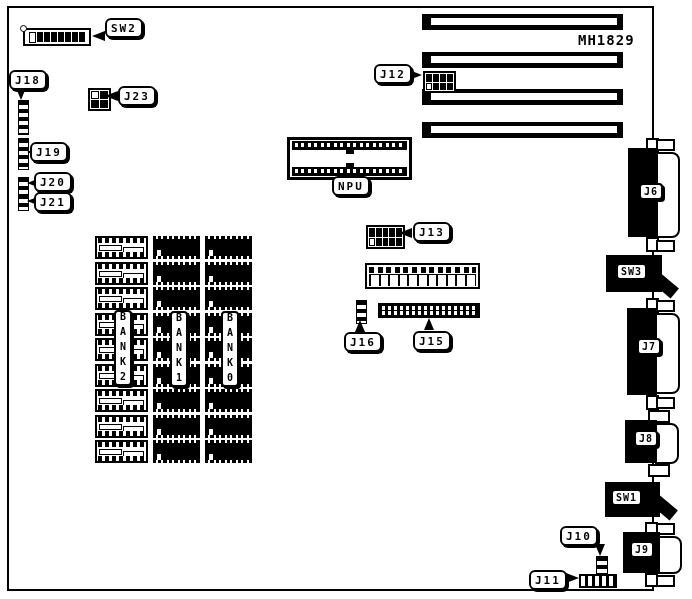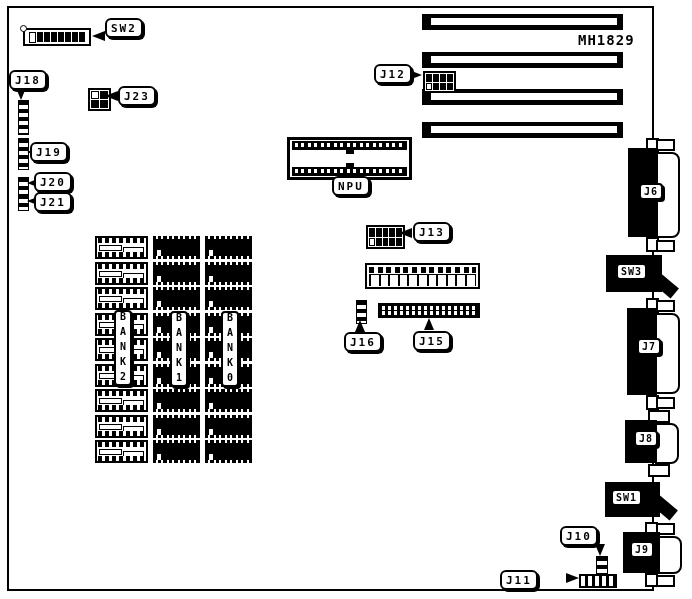--- a/index.html
+++ b/index.html
@@ -340,17 +340,17 @@
   <div class="vstrip" style="left:596px;top:556px;width:10px;height:19px"></div>
 
   <div class="brk" style="left:645px;top:522px;width:9px;height:10px"></div>
   <div class="brk" style="left:656px;top:523px;width:15px;height:8px"></div>
   <div class="dsub" style="left:657px;top:536px;width:21px;height:34px"></div>
   <div class="port" style="left:623px;top:532px;width:37px;height:41px"></div>
   <div class="plbl" style="left:630px;top:541px">J9</div>
   <div class="brk" style="left:645px;top:573px;width:9px;height:10px"></div>
   <div class="brk" style="left:656px;top:575px;width:15px;height:8px"></div>
 
-  <div class="lbl" style="left:500px;top:570px">J11</div>
+  <div class="lbl" style="left:529px;top:570px">J11</div>
   <div class="ptr ptr-r" style="left:566px;top:573px"></div>
   <div class="hstrip" style="left:579px;top:574px;width:34px;height:10px"></div>
 
 </div>
 
 </body></html>

